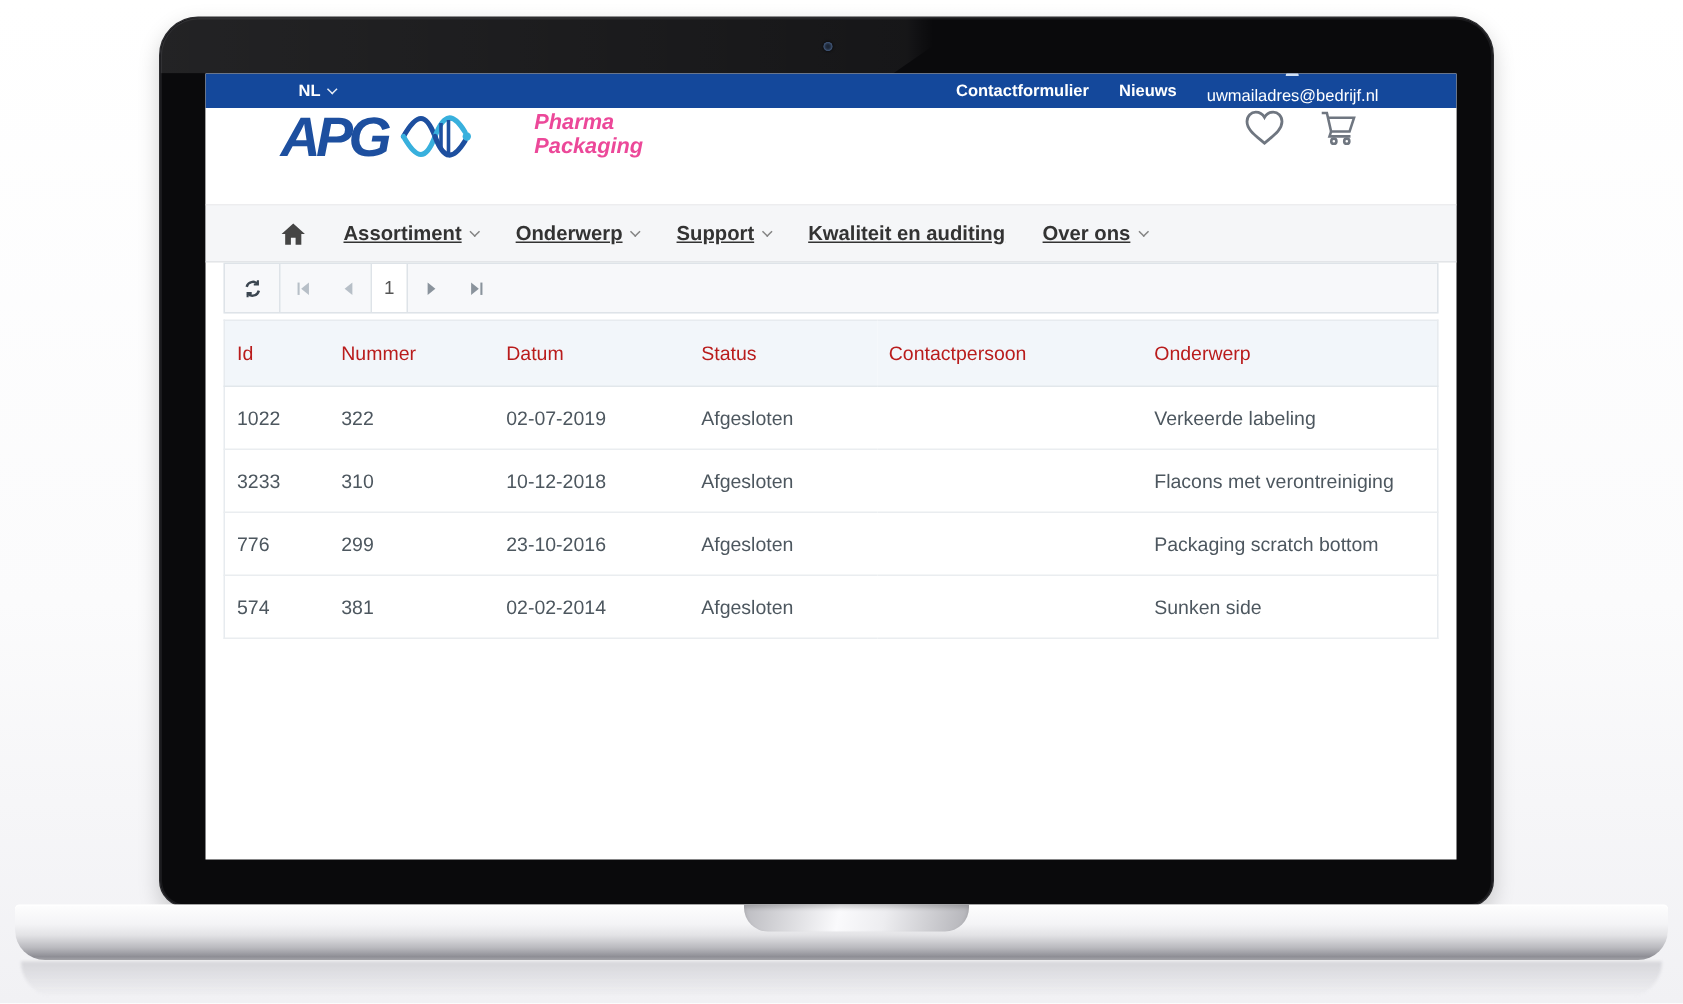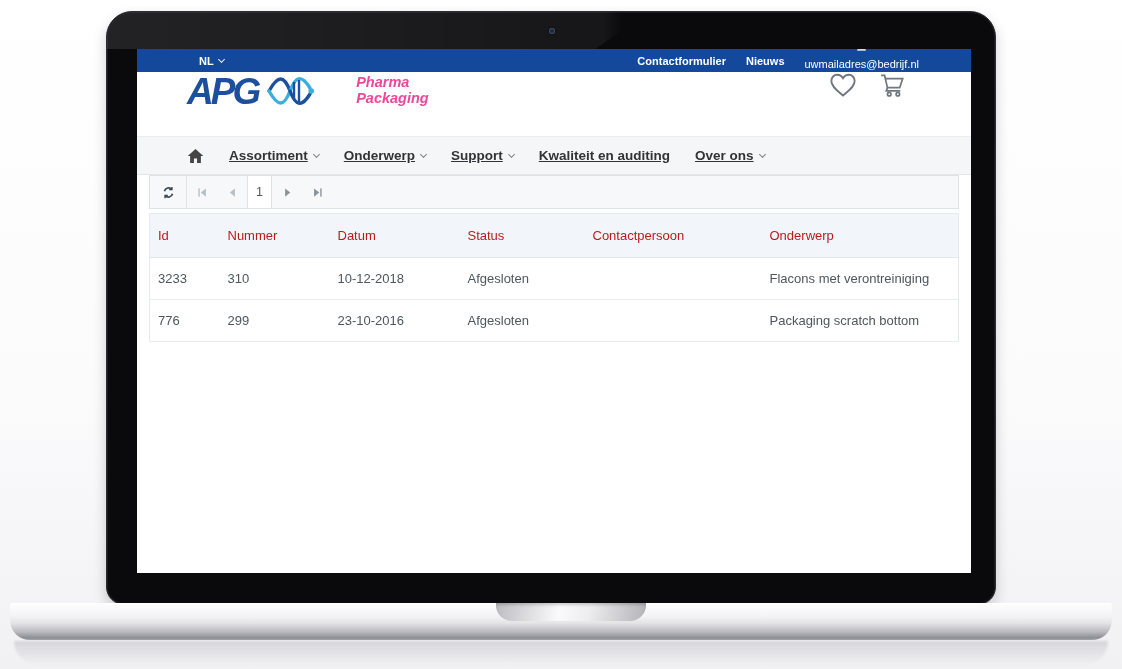--- a/index.html
+++ b/index.html
@@ -256,20 +256,28 @@
               <th>Id</th>
                   <th>Nummer</th>
                   <th>Datum</th>
                   <th>Status</th>
                   <th>Contactpersoon</th>
                   <th>Onderwerp</th>
                 </tr>
             </thead>
             <tbody>
 
+                <tr>
+                  <td>1022</td>
+                  <td>322</td>
+                  <td>02-07-2019</td>
+                  <td>Afgesloten</td>
+                  <td></td>
+                  <td>Verkeerde labeling</td>
+                </tr>
 
                 <tr>
                   <td>3233</td>
                   <td>310</td>
                   <td>10-12-2018</td>
                   <td>Afgesloten</td>
                   <td></td>
                   <td>Flacons met verontreiniging</td>
                 </tr>
 
@@ -277,20 +285,28 @@
                 <tr>
                   <td>776</td>
                   <td>299</td>
                   <td>23-10-2016</td>
                   <td>Afgesloten</td>
                   <td></td>
                   <td>Packaging scratch bottom</td>
                 </tr>
 
 
+                <tr>
+                  <td>574</td>
+                  <td>381</td>
+                  <td>02-02-2014</td>
+                  <td>Afgesloten</td>
+                  <td></td>
+                  <td>Sunken side</td>
+                </tr>
               </tbody>
           </table>
         </div>
       </div>
     </div>
   </div>
 
   <div class="base">
     <div class="base-notch"></div>
   </div>

